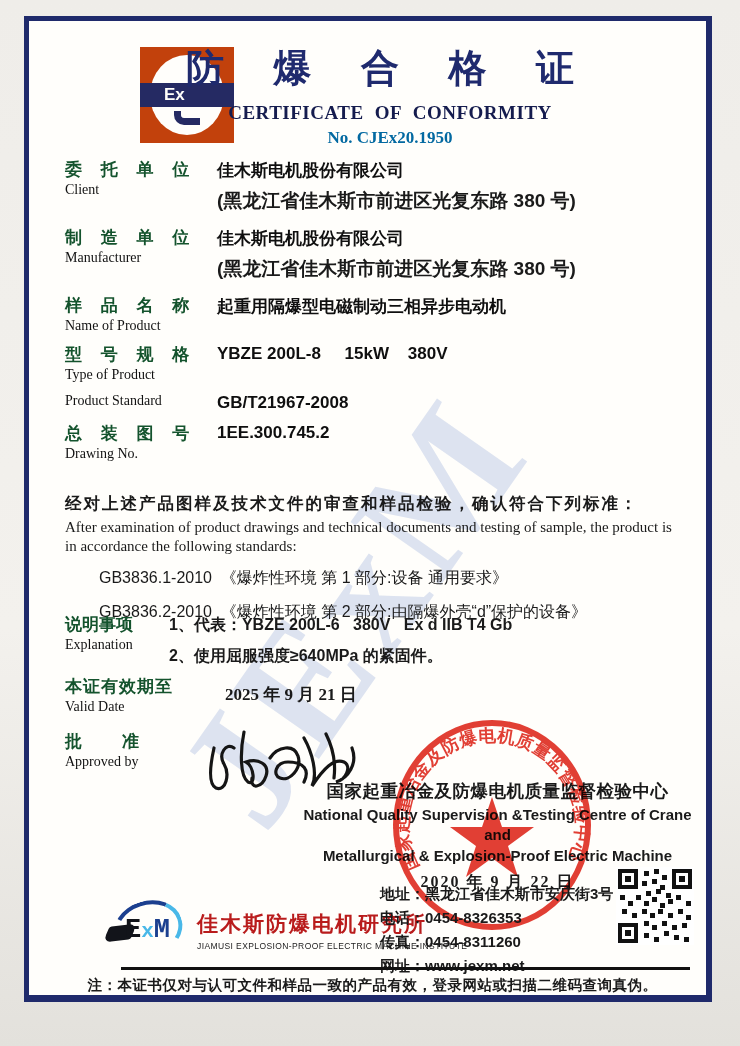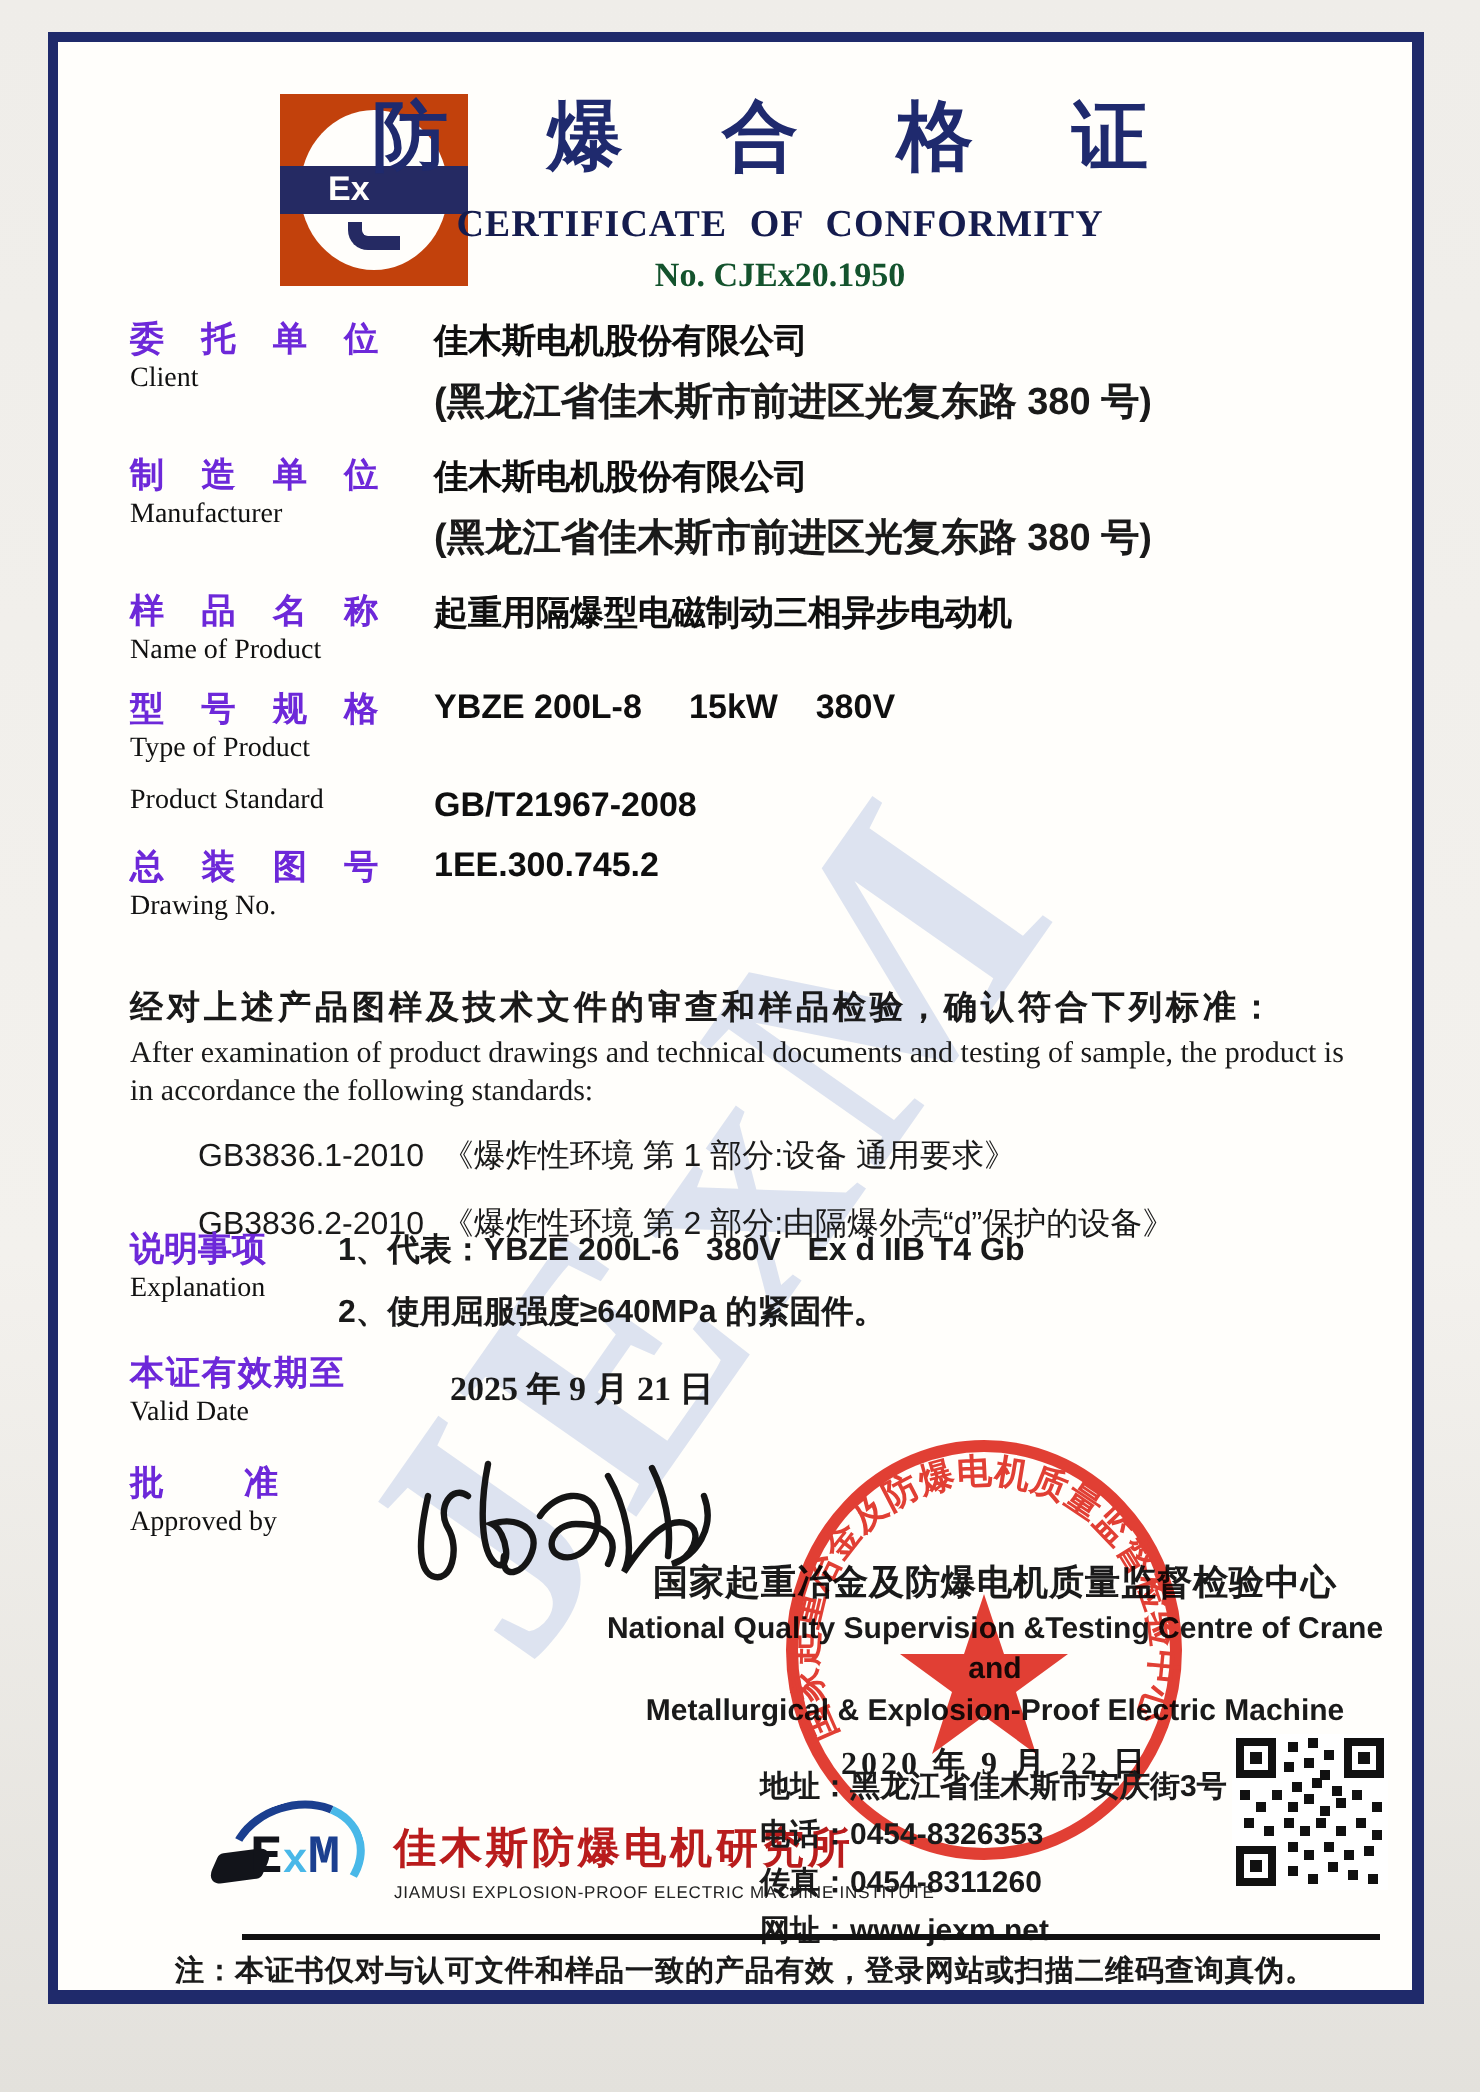--- a/index.html
+++ b/index.html
@@ -50,29 +50,29 @@
   }
   .titles { position:absolute; left:100px; right:55px; top:22px; text-align:center; }
   .title-cn {
     font-size:38px; font-weight:bold; letter-spacing:20px; color:#1f2a6e;
     font-family:"Liberation Serif", serif; white-space:nowrap;
   }
   .title-en {
     margin-top:8px; font-size:19px; font-weight:bold; letter-spacing:0.5px;
     color:#151c4e; font-family:"Liberation Serif", serif; word-spacing:6px;
   }
-  .cert-no { margin-top:4px; font-size:17px; font-weight:bold; color:#14532d;
+  .cert-no { margin-top:4px; font-size:17px; font-weight:bold; color:#0369a1;
     font-family:"Liberation Serif", serif; }
 
   
   .fields { position:absolute; left:36px; right:18px; top:137px; }
   .frow { display:flex; align-items:flex-start; margin-bottom:9px; }
   .frow.with-note { margin-bottom:12px; }
   .lbl { width:152px; flex:0 0 152px; }
-  .lbl-cn { font-size:17px; font-weight:bold; letter-spacing:7px; color:#6d28d9; white-space:nowrap; }
+  .lbl-cn { font-size:17px; font-weight:bold; letter-spacing:7px; color:#14532d; white-space:nowrap; }
   .lbl-en { font-size:14px; font-family:"Liberation Serif", serif; color:#111; margin-top:1px; }
   .fval { padding-top:1px; }
   .val { font-size:17px; font-weight:bold; color:#0f0f0f; white-space:pre; }
   .val-note { font-size:19px; font-weight:bold; margin-top:6px; white-space:pre; }
 
   
   .statement { position:absolute; left:36px; right:22px; top:472px; }
   .st-cn { font-size:16.5px; font-weight:bold; letter-spacing:2px; }
   .st-en { font-size:15px; font-family:"Liberation Serif", serif; margin-top:3px; line-height:1.25; }
   .standards { margin-top:12px; padding-left:34px; }

